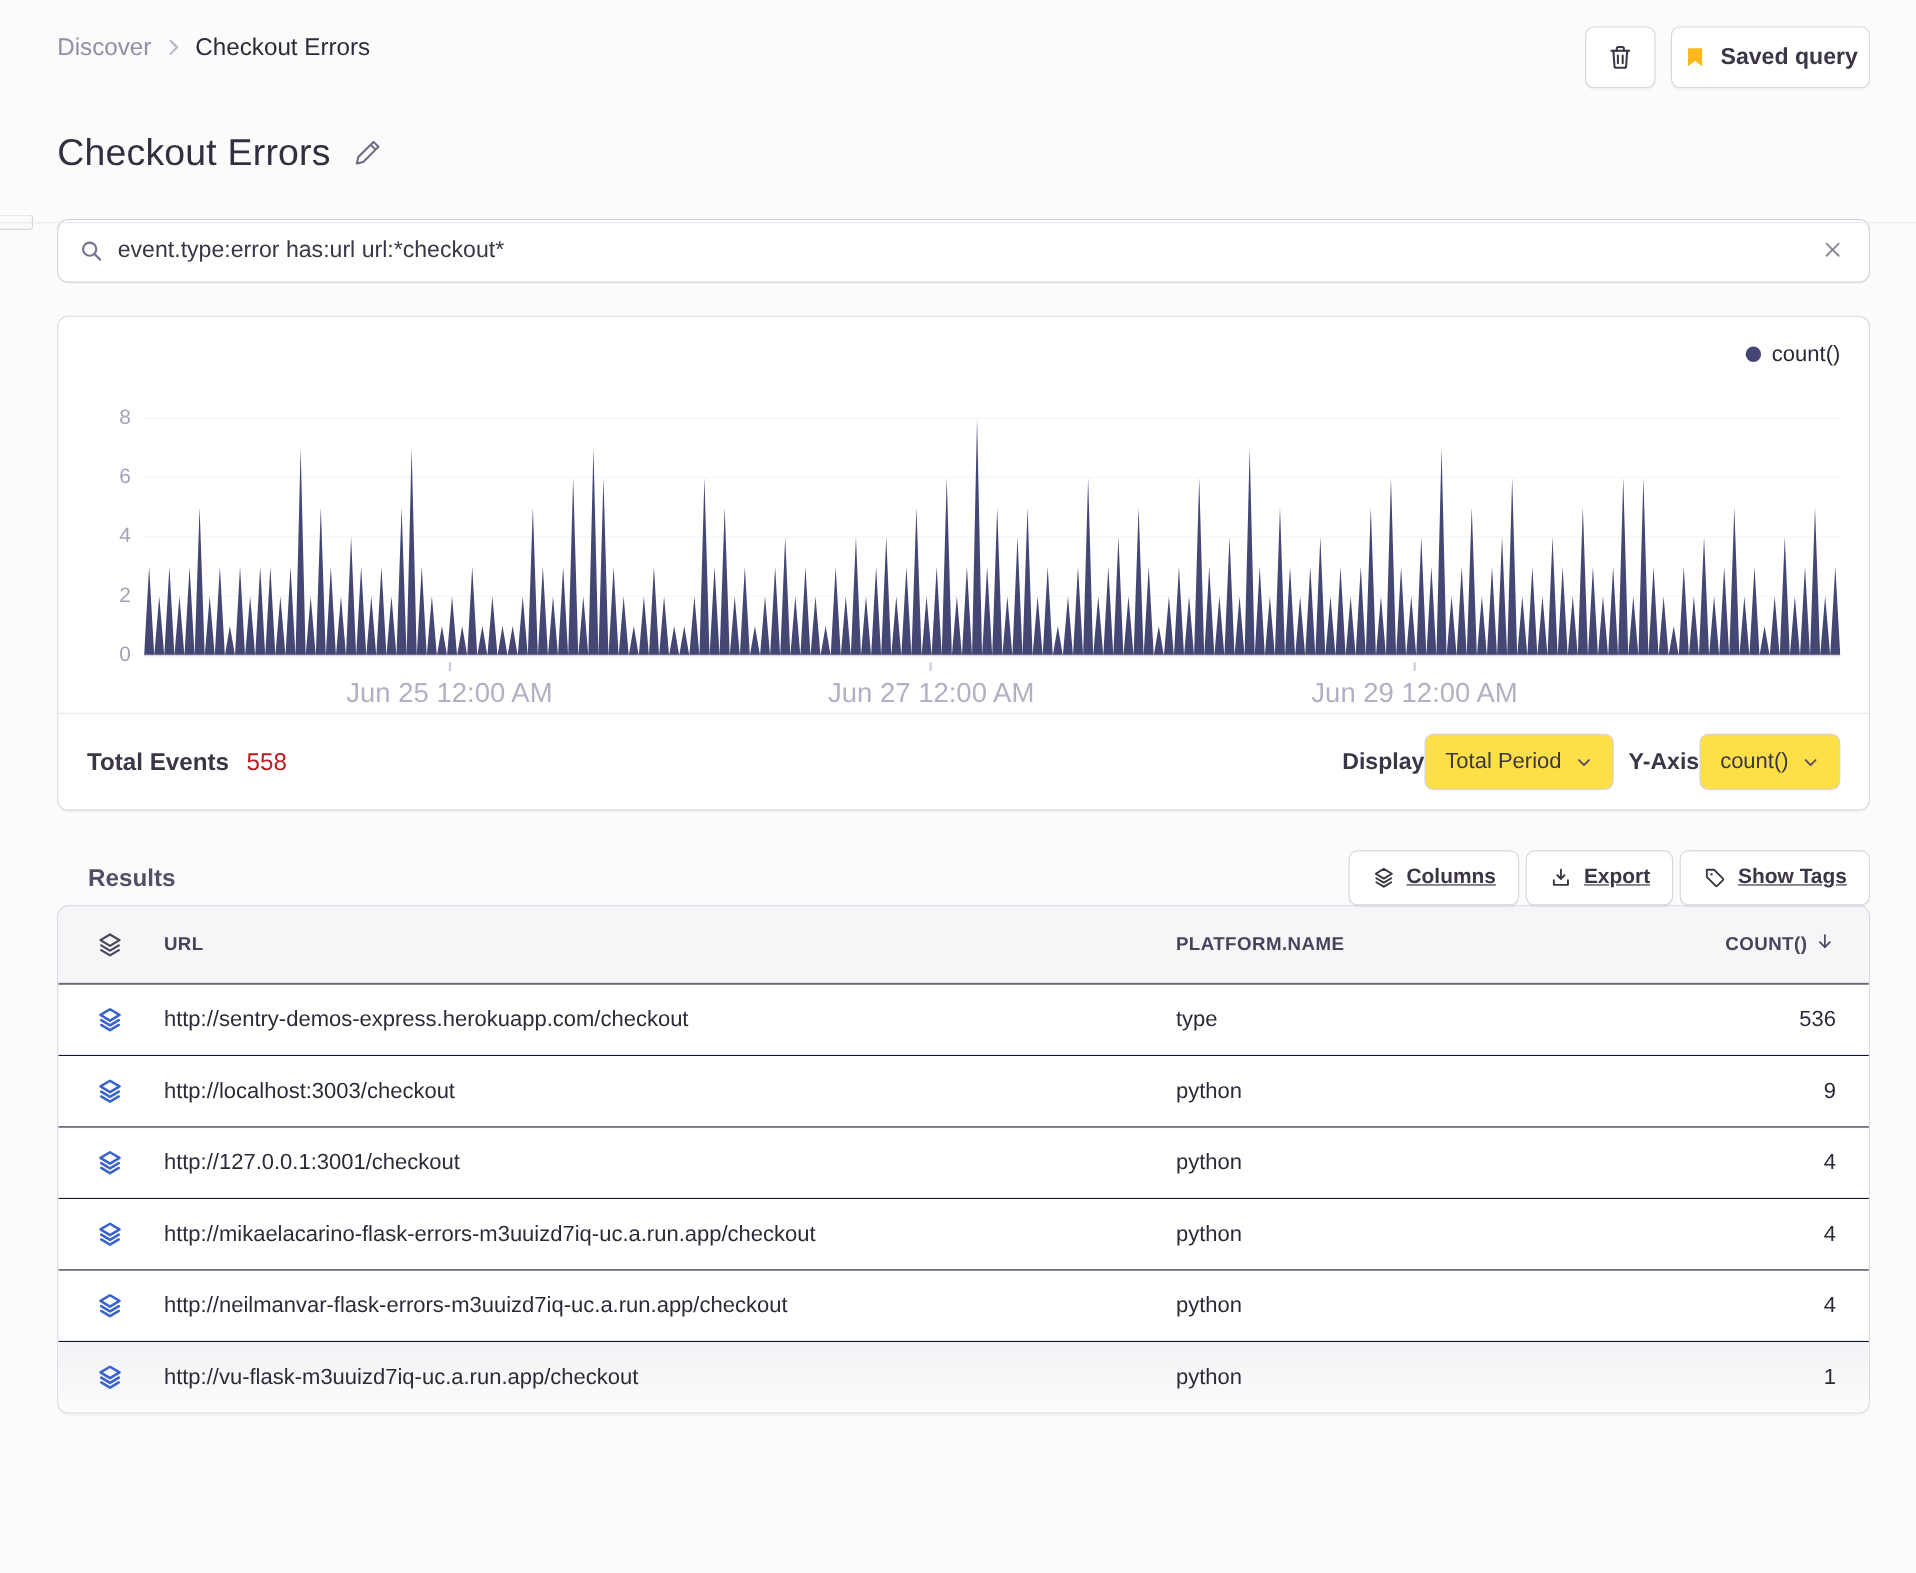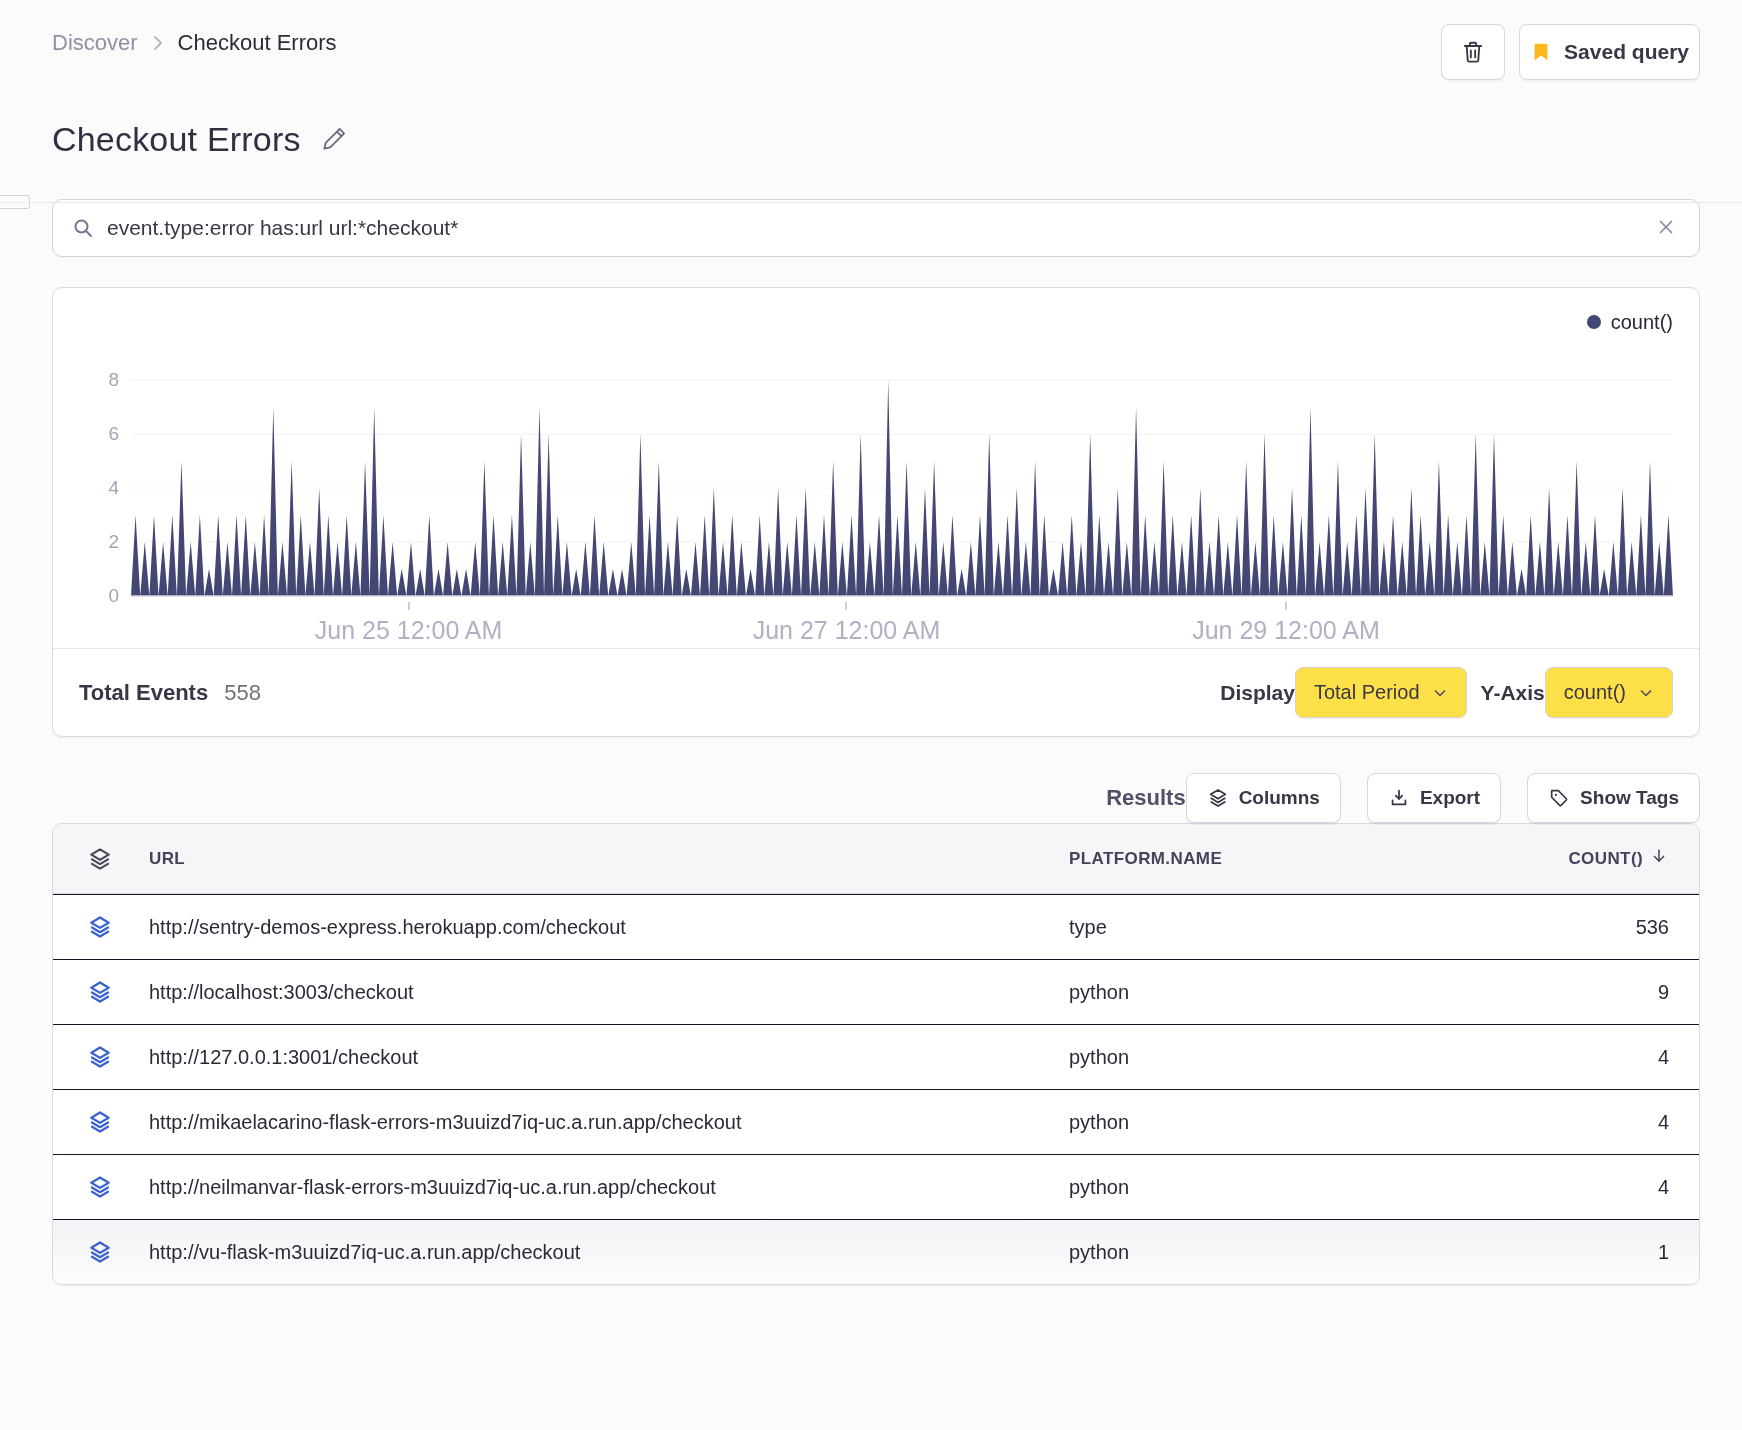--- a/index.html
+++ b/index.html
@@ -86,36 +86,36 @@
   .x-tick{ position:absolute; top:0; width:2px; height:8px; background:#cfc9d9; transform:translateX(-50%); }
   .x-label{ position:absolute; top:14px; transform:translateX(-50%); font-size:25px; color:#b5aec4; white-space:nowrap; }
   .xt-0{ left:18%; } .xt-1{ left:46.4%; } .xt-2{ left:74.9%; }
   .chart-footer{
     border-top:1px solid #e9e6ee; margin-top:2px;
     display:flex; align-items:center; justify-content:space-between;
     padding:18px 26px;
   }
   .total-events{ display:flex; align-items:baseline; gap:16px; font-size:22px; }
   .total-label{ font-weight:bold; color:#3b3545; }
-  .total-value{ color:#737373; }
+  .total-value{ color:#b91c1c; }
   .footer-controls{ display:flex; align-items:center; }
   .ctl-label{ font-size:21px; font-weight:bold; color:#3b3545; margin-left:14px; }
   .dropdown{
     display:inline-flex; align-items:center; gap:12px;
     background:#fde047; border:1px solid #d5d0dc; border-radius:8px;
     padding:13px 18px; font-size:20px; color:#3b3545; cursor:pointer;
     box-shadow:0 1px 0 rgba(45,35,60,.03);
     font-family:"Liberation Sans", sans-serif;
   }
   .chev{ color:#57506a; display:flex; }
 
   
-  .results-row{ margin-top:36px; display:flex; align-items:center; justify-content:flex-end; }
+  .results-row{ margin-top:36px; display:flex; align-items:center; justify-content:space-between;margin-left:28px; }
   .results-heading{ font-size:22px; font-weight:bold; color:#564e68; }
-  .results-actions{ display:flex; gap:26px; }
+  .results-actions{ display:flex; gap:6px;text-decoration:underline; }
   .btn.small{ font-size:19px; padding:13px 20px; gap:10px; }
 
   
   .table-panel{ margin-bottom:16px; overflow:hidden; }
   .tgrid{ display:grid; grid-template-columns:96px 1fr 410px 220px; align-items:center; }
   .thead{
     height:70px; background:#f4f6f8; border-bottom:1px solid #dbd6e1;
     font-size:17px; font-weight:bold; letter-spacing:.4px; color:#47415a;
   }
   .th-icon{ padding-left:34px; display:flex; color:#4d4458; }

